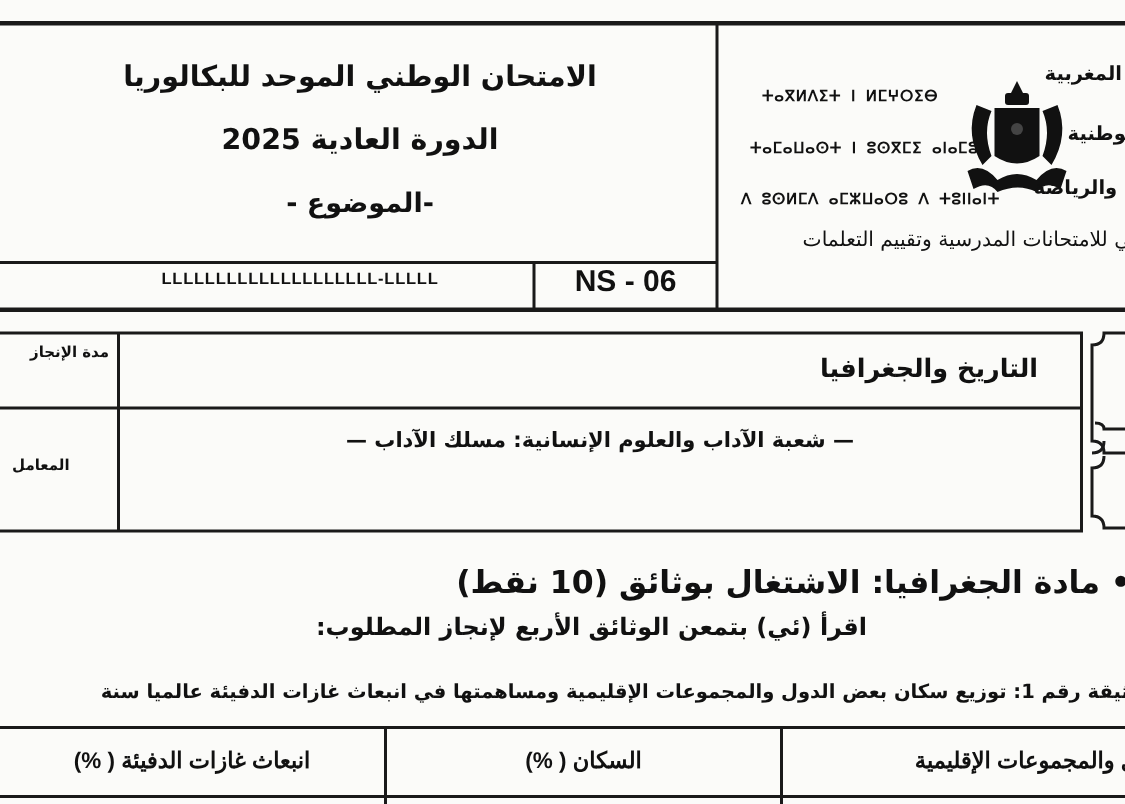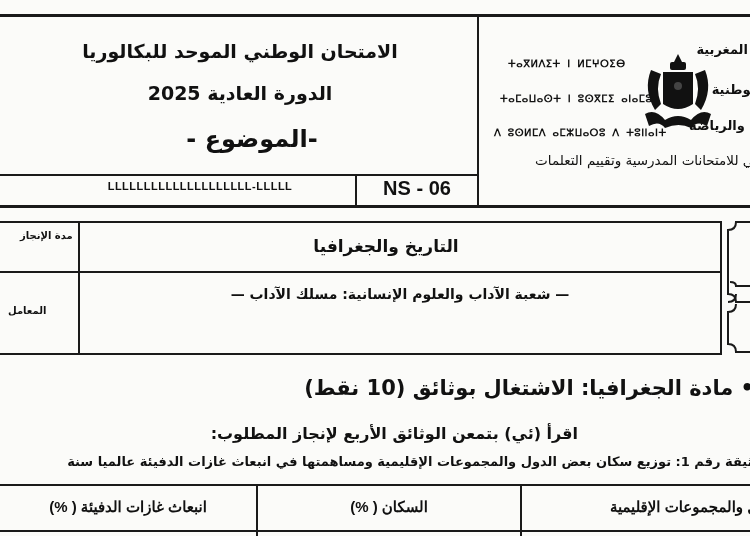--- a/index.html
+++ b/index.html
@@ -28,21 +28,21 @@
   .emblem { position:absolute; }
 </style>
 </head>
 <body>
 
 <div class="hline" style="left:0; top:14px; width:750px;"></div>
 <div class="vline" style="left:477px; top:15px; height:191px;"></div>
 
 <div class="abs title-ar rtl" style="left:60px; top:40px; width:360px;">الامتحان الوطني الموحد للبكالوريا</div>
 <div class="abs title-ar rtl" style="left:60px; top:82px; width:360px;">الدورة العادية 2025</div>
-<div class="abs title-ar rtl" style="left:72px; top:125px; width:360px; font-size:24px;">-الموضوع -</div>
+<div class="abs title-ar rtl" style="left:60px; top:125px; width:360px; font-size:18px;">-الموضوع -</div>
 
 <div class="hline" style="left:0; top:174px; width:478px; border-top-width:2px;"></div>
 <div class="vline" style="left:355px; top:175px; height:31px;"></div>
 <div class="abs code" style="left:60px; top:180px; width:280px; text-align:center;">LLLLLLLLLLLLLLLLLLLL-LLLLL</div>
 <div class="abs ns" style="left:357px; top:177px; width:120px; text-align:center;">NS - 06</div>
 <div class="hline" style="left:0; top:205px; width:750px;"></div>
 
 <div class="abs tifinagh" style="left:508px; top:58px;">ⵜⴰⴳⵍⴷⵉⵜ ⵏ ⵍⵎⵖⵔⵉⴱ</div>
 <div class="abs tifinagh" style="left:500px; top:93px;">ⵜⴰⵎⴰⵡⴰⵙⵜ ⵏ ⵓⵙⴳⵎⵉ ⴰⵏⴰⵎⵓ</div>
 <div class="abs tifinagh" style="left:494px; top:127px;">ⴷ ⵓⵙⵍⵎⴷ ⴰⵎⵣⵡⴰⵔⵓ ⴷ ⵜⵓⵏⵏⴰⵏⵜ</div>
@@ -62,31 +62,31 @@
 <div class="abs ministry" style="right:-95px; top:118px; text-align:right;">والتعليم الأولي والرياضة</div>
 <div class="abs ministry" style="right:-75px; top:152px; text-align:right; font-weight:normal; font-size:13.5px;">المركز الوطني للامتحانات المدرسية وتقييم التعلمات</div>
 
 <div class="cell" style="left:-4px; top:221px; width:726px; height:134px;"></div>
 <div class="vline" style="left:78px; top:222px; height:132px;"></div>
 <div class="hline" style="left:0; top:271px; width:721px; border-top-width:2px;"></div>
 
 <div class="abs small-label" style="left:20px; top:228px; width:54px; line-height:16px; white-space:normal;">مدة الإنجاز</div>
 <div class="abs small-label" style="left:8px; top:305px; width:66px;">المعامل</div>
 
-<div class="abs subject" style="left:80px; top:236px; width:612px; text-align:center;">التاريخ والجغرافيا</div>
+<div class="abs subject" style="left:80px; top:236px; width:612px; ">التاريخ والجغرافيا</div>
 <div class="abs stream" style="left:80px; top:286px; width:640px; text-align:center;">— شعبة الآداب والعلوم الإنسانية: مسلك الآداب —</div>
 
 <svg class="abs" width="30" height="134" viewBox="0 0 30 134" style="left:722px; top:220px;">
   <path d="M30 2 H14 q0 8 -8 8 V74 q8 0 8 8 H30" fill="none" stroke="#1a1a1a" stroke-width="2"></path>
   <path d="M30 66 H14 q0 -4 -6 -4 M6 82 q8 0 8 -8" fill="none" stroke="#1a1a1a" stroke-width="2"></path>
   <path d="M30 132 H14 q0 -8 -8 -8 V92 q8 0 8 -8" fill="none" stroke="#1a1a1a" stroke-width="2"></path>
 </svg>
 
 <div class="abs section-head" style="right:-4px; top:376px;">• مادة الجغرافيا: الاشتغال بوثائق (10 نقط)</div>
-<div class="abs instr" style="right:172px; top:424px;">اقرأ (ئي) بتمعن الوثائق الأربع لإنجاز المطلوب:</div>
+<div class="abs instr" style="right:172px; top:408px;">اقرأ (ئي) بتمعن الوثائق الأربع لإنجاز المطلوب:</div>
 <div class="abs caption" style="right:-20px; top:454px;">الوثيقة رقم 1: توزيع سكان بعض الدول والمجموعات الإقليمية ومساهمتها في انبعاث غازات الدفيئة عالميا سنة</div>
 
 <div class="hline" style="left:0; top:484px; width:750px; border-top-width:2px;"></div>
 <div class="vline" style="left:256px; top:485px; height:51px;"></div>
 <div class="vline" style="left:520px; top:485px; height:51px;"></div>
 <div class="hline" style="left:0; top:530px; width:750px; border-top-width:2px;"></div>
 
 <div class="abs th" style="left:522px; top:498px; width:260px; text-align:right; padding-right:4px;">الدول والمجموعات الإقليمية</div>
 <div class="abs th" style="left:258px; top:498px; width:262px;">السكان ( %)</div>
 <div class="abs th" style="left:0px; top:498px; width:256px;">انبعاث غازات الدفيئة ( %)</div>

